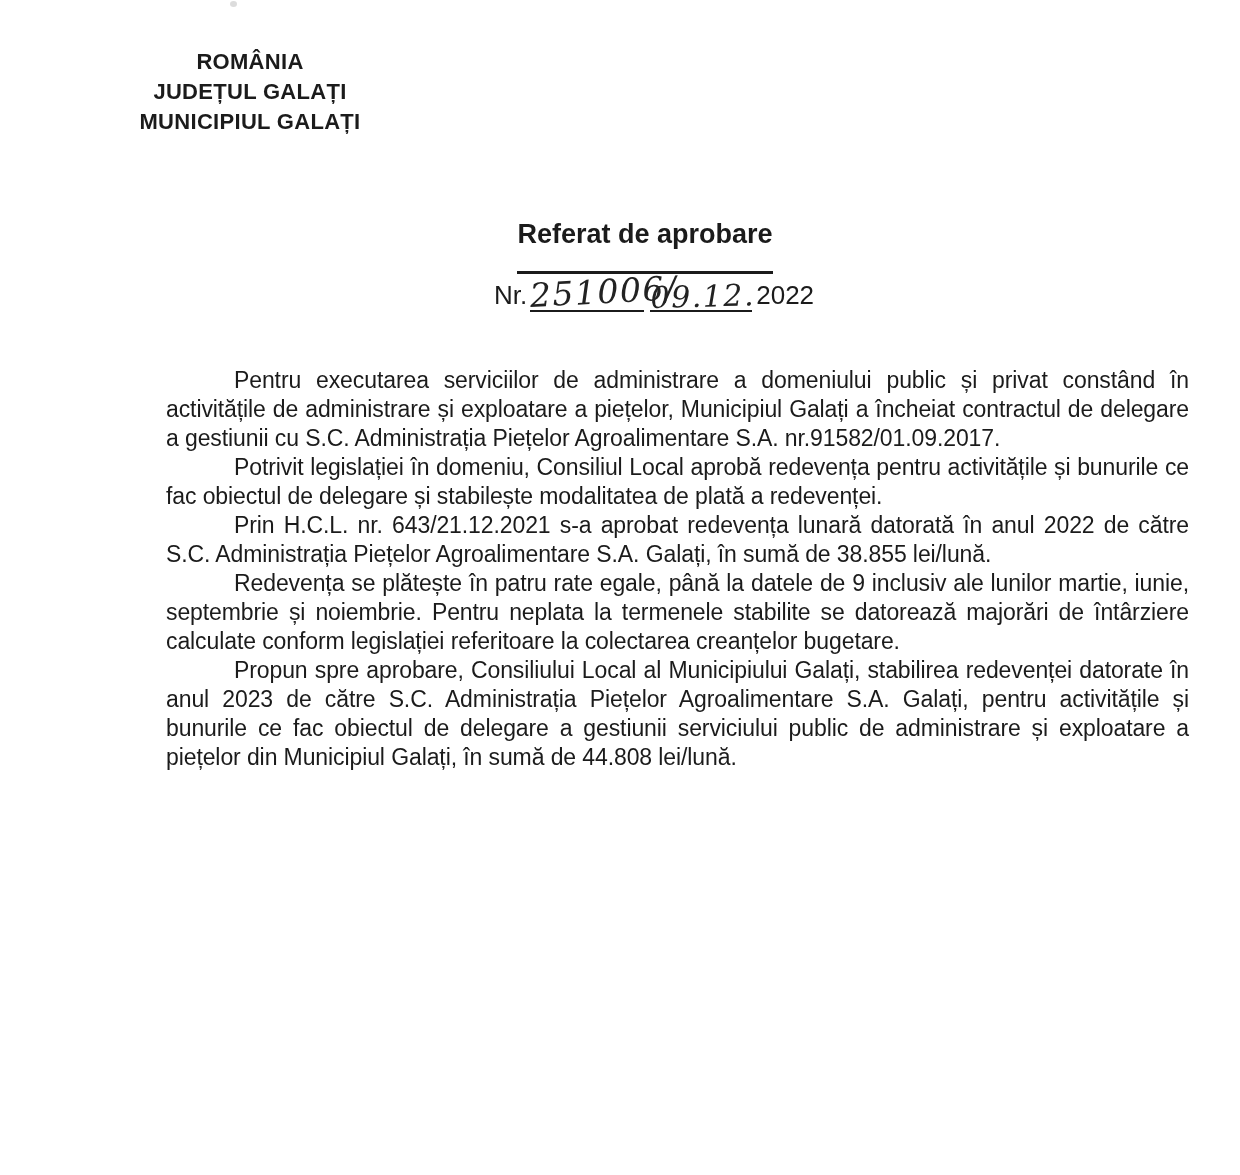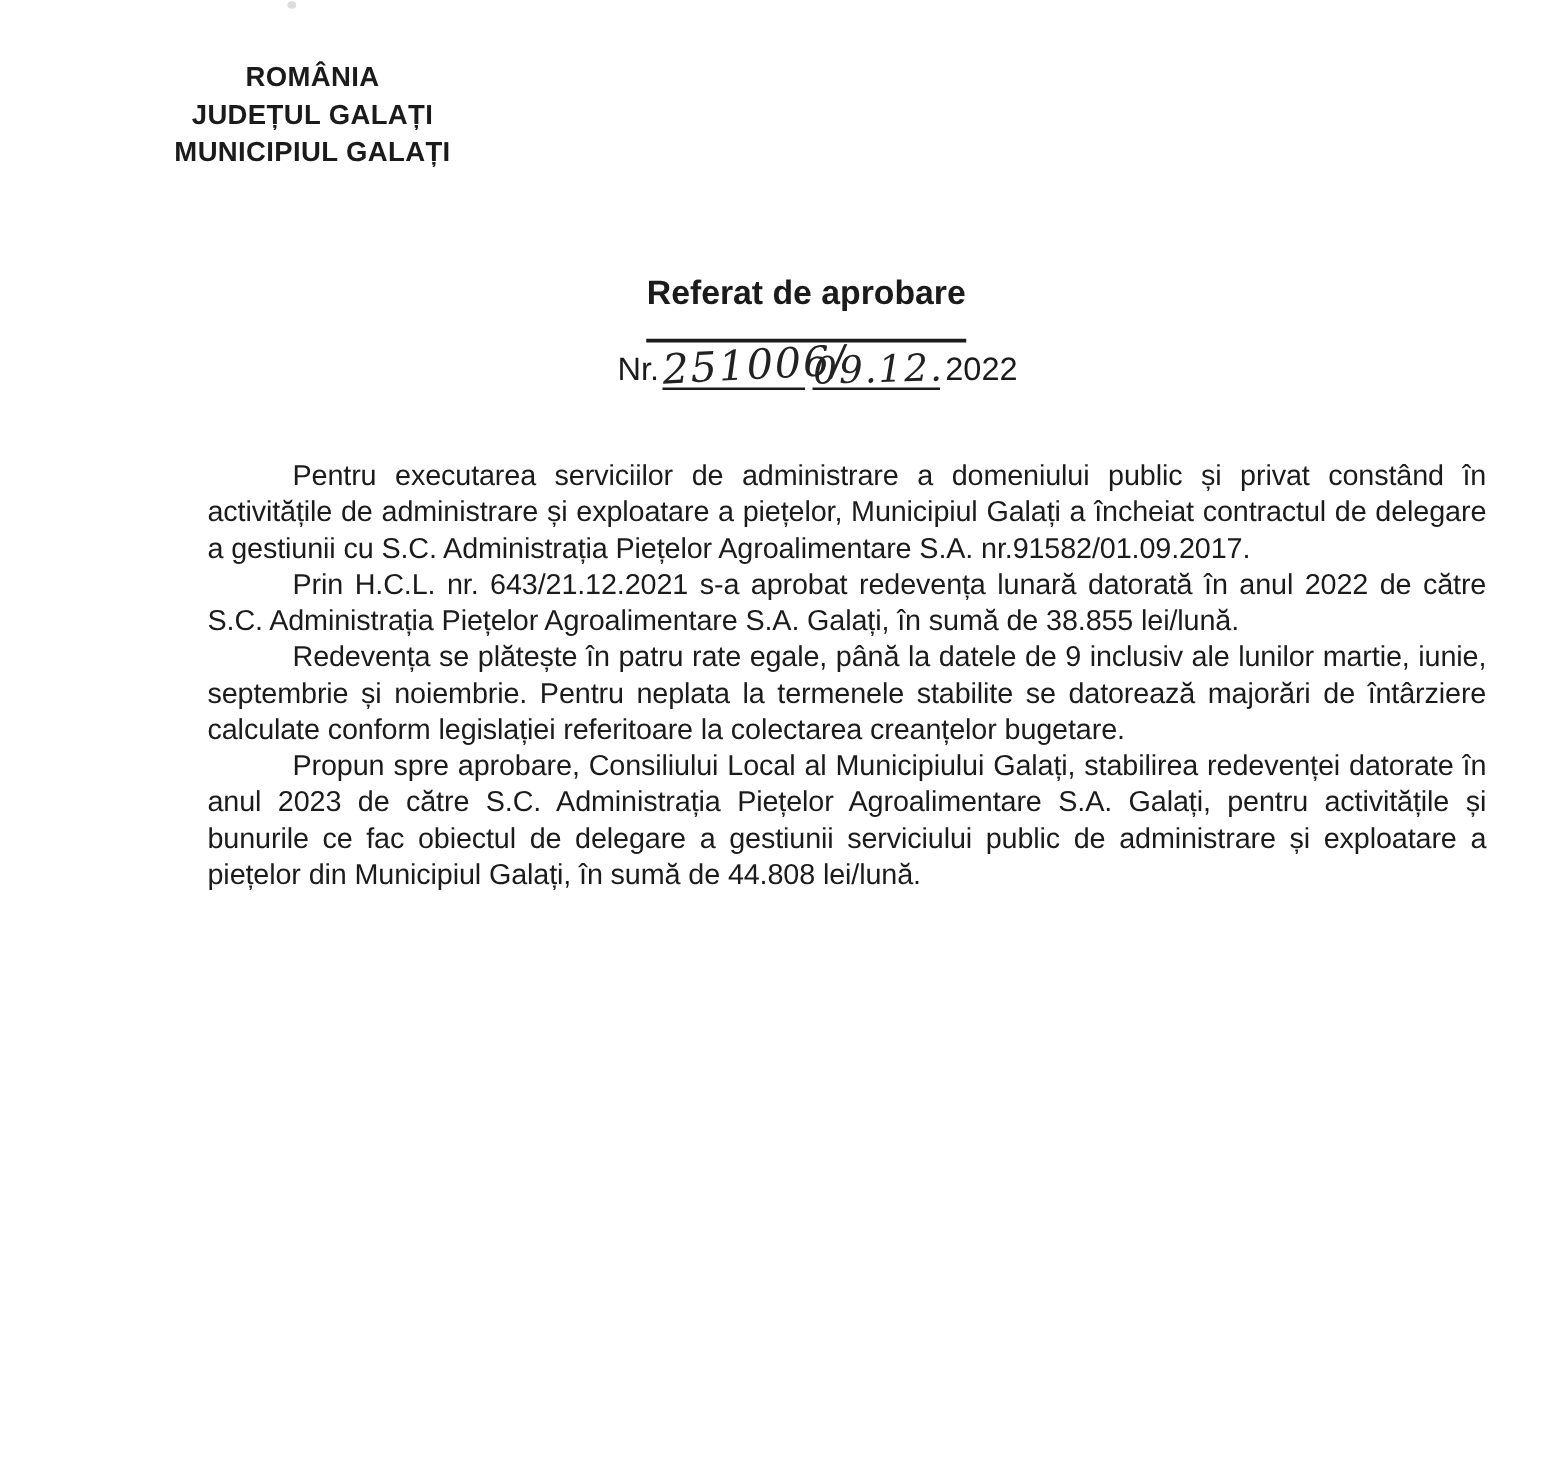--- a/index.html
+++ b/index.html
@@ -95,20 +95,21 @@
   </div>
 
   <div class="title-wrap">
     <span class="title-text">Referat de aprobare</span>
   </div>
 
   <div class="nr-line"><span class="nr-label">Nr.</span><span class="blank blank-number"><span class="hw hw-number">251006/</span></span><span class="blank blank-date"><span class="hw hw-date">09.12.</span></span><span class="year">2022</span></div>
 
   <div class="body-text">
     <p>Pentru executarea serviciilor de administrare a domeniului public și privat constând în activitățile de administrare și exploatare a piețelor, Municipiul Galați a încheiat contractul de delegare a gestiunii cu S.C. Administrația Piețelor Agroalimentare S.A. nr.91582/01.09.2017.</p>
+    <p>Potrivit legislației în domeniu, Consiliul Local aprobă redevența pentru activitățile și bunurile ce fac obiectul de delegare și stabilește modalitatea de plată a redevenței.</p>
     <p>Prin H.C.L. nr. 643/21.12.2021 s-a aprobat redevența lunară datorată în anul 2022 de către S.C. Administrația Piețelor Agroalimentare S.A. Galați, în sumă de 38.855 lei/lună.</p>
     <p>Redevența se plătește în patru rate egale, până la datele de 9 inclusiv ale lunilor martie, iunie, septembrie și noiembrie. Pentru neplata la termenele stabilite se datorează majorări de întârziere calculate conform legislației referitoare la colectarea creanțelor bugetare.</p>
     <p>Propun spre aprobare, Consiliului Local al Municipiului Galați, stabilirea redevenței datorate în anul 2023 de către S.C. Administrația Piețelor Agroalimentare S.A. Galați, pentru activitățile și bunurile ce fac obiectul de delegare a gestiunii serviciului public de administrare și exploatare a piețelor din Municipiul Galați, în sumă de 44.808 lei/lună.</p>
   </div>
 
   <div class="sig-block">
     <div class="sig-role">MUNICIPIUL LOCAL,</div>
     <div class="sig-name">Enache Cristian Sorin</div>
   </div>
 

